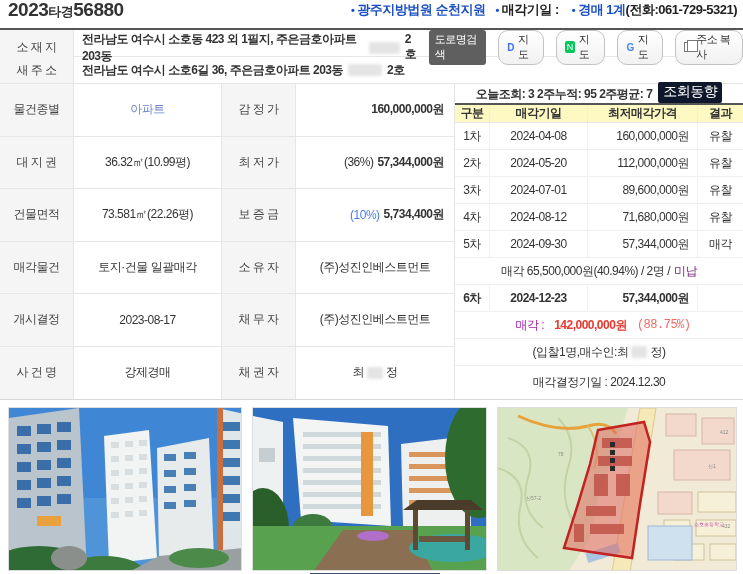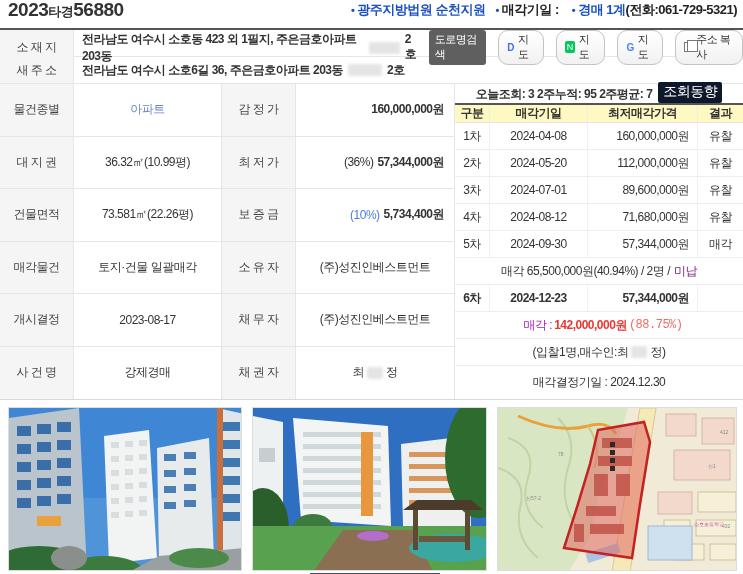--- a/index.html
+++ b/index.html
@@ -40,21 +40,21 @@
   .a-head { display:grid; grid-template-columns:35px 98px 110px 1fr; height:20px; border-top:2px solid #555; border-bottom:1px solid #e6e6e6; font-weight:bold; }
   .a-head .cell { border-right:1px solid #eee; background:#fef9c3; }
   .a-row { display:grid; grid-template-columns:35px 98px 110px 1fr; height:27px; border-bottom:1px solid #eee; }
   .a-row .cell { border-right:1px solid #f0f0f0; }
   .a-row .cell:last-child, .a-head .cell:last-child { border-right:none; }
   .price-cell { justify-content:flex-end; padding-right:8px; }
   .merged { height:27px; display:flex; align-items:center; justify-content:center; border-bottom:1px solid #eee; }
   .merged.tall { height:33px; border-bottom:none; }
   .bold { font-weight:bold; }
   .red { color:#a21caf;margin-left:8px; }
-  .red-strong { color:#e8382f; font-weight:bold; margin:0 2px; }
+  .red-strong { color:#e8382f; font-weight:bold; margin:0 10px; }
   .red-light { color:#f06a62;font-family:Liberation Mono, monospace; }
   .unpaid { color:#701a75; margin-left:4px; cursor:pointer; }
 
   
   .redact { display:inline-block; height:12px; background:#e4e4e4; border-radius:2px; filter:blur(1.5px); vertical-align:middle; margin:0 3px; }
   .w34 { width:34px; } .w16 { width:16px; }
 
   
   .addr-btns { display:flex; align-items:center; gap:12px; margin-left:6px; font-weight:normal; }
   .btn-dark { background:#5f5f5f; color:#fff; font-size:11px; padding:2px 6px 3px; border-radius:3px; cursor:pointer; }

